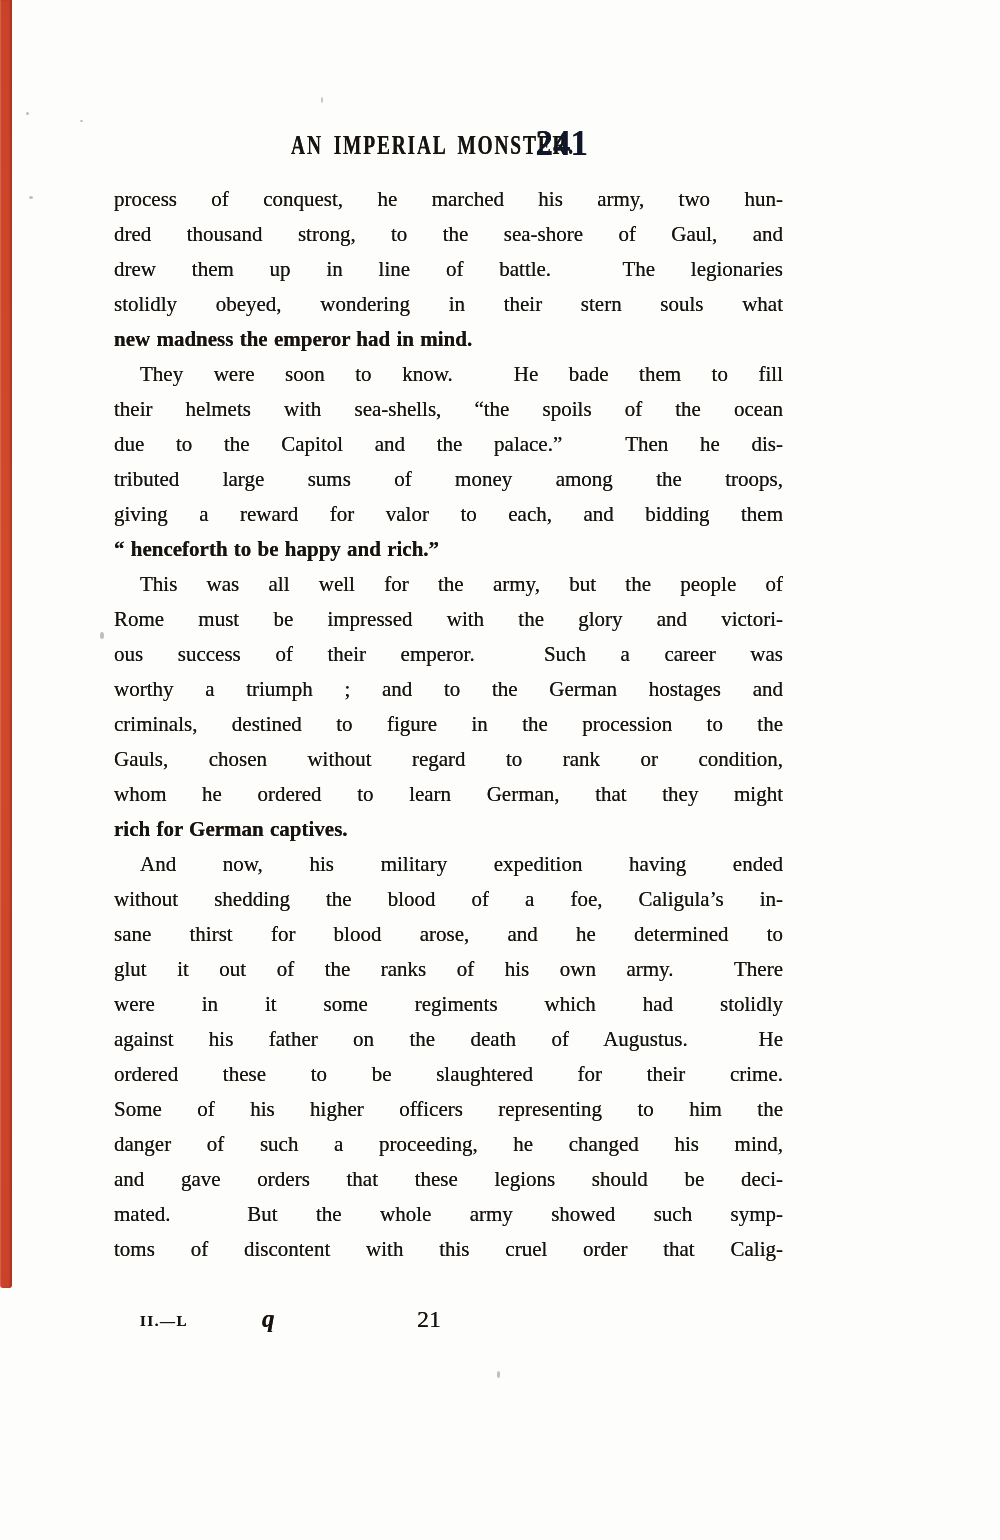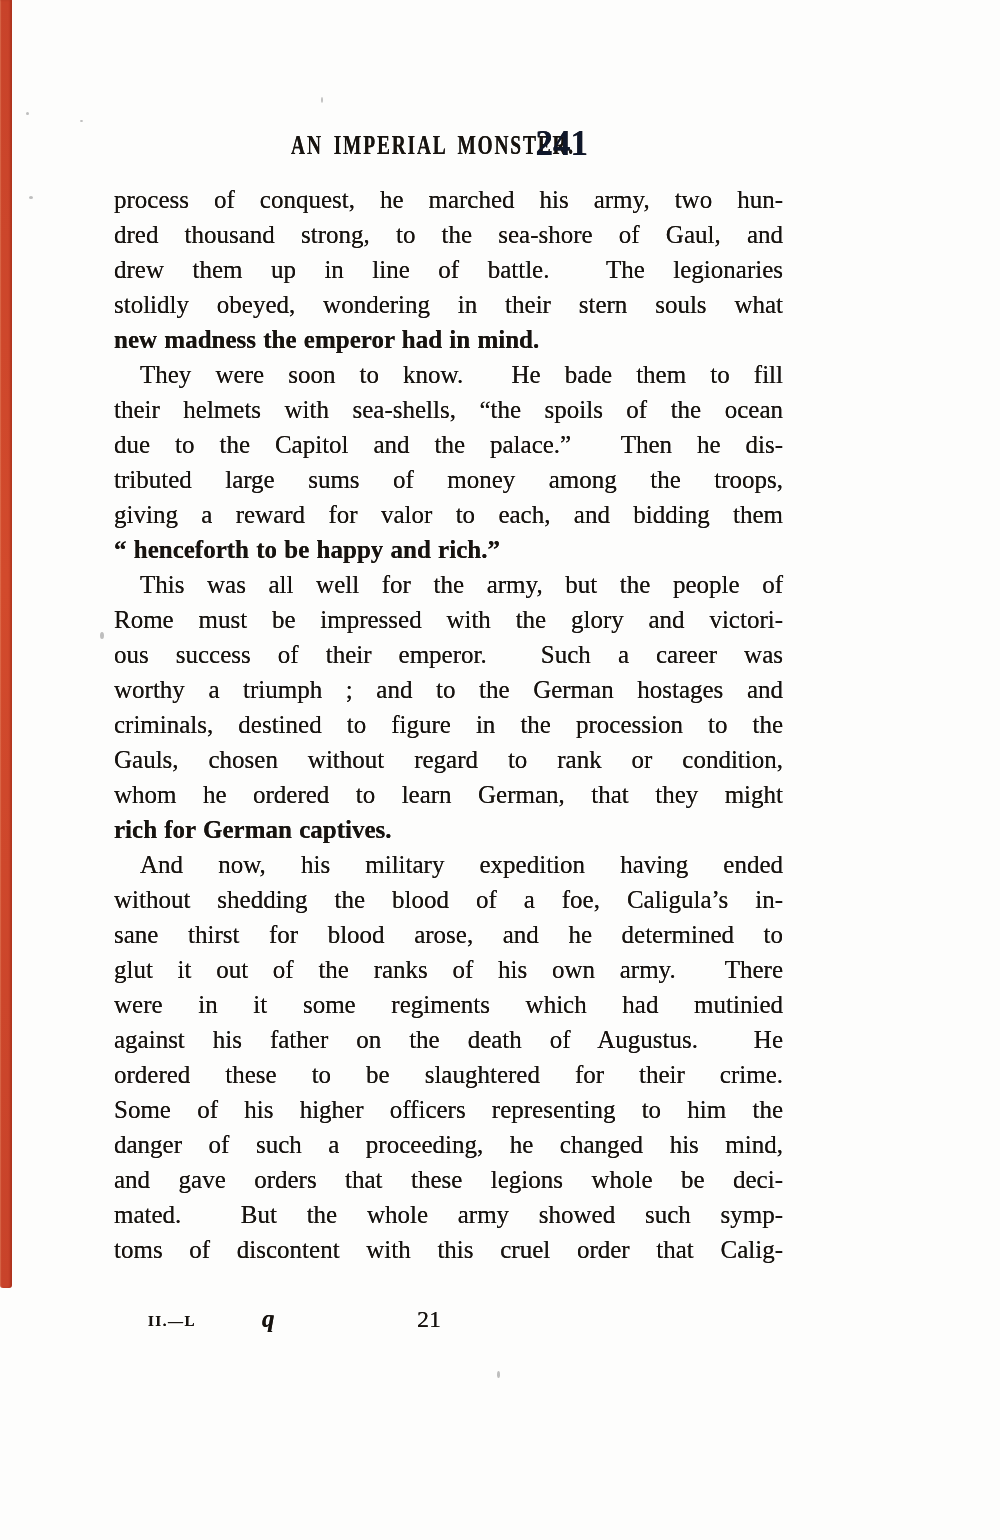--- a/index.html
+++ b/index.html
@@ -47,21 +47,21 @@
     line-height:34px;
     color:#0f172a;
     text-shadow:0 0 .5px rgba(23,19,15,.9);
   }
   
   .text-column{
     position:absolute;
     left:114px;top:182px;
     width:669px;
     color:#17130f;
-    font-size:25px;
+    font-size:21px;
     text-shadow:0 0 .45px rgba(23,19,15,.85);
   }
   .line{
     height:35px;
     line-height:35px;
     text-align:justify;
     text-align-last:justify;
     white-space:normal;
     word-spacing:1px;
   }
@@ -69,21 +69,21 @@
   .line.nojust{text-align-last:left;font-weight:bold;}
   
   .footer{
     position:absolute;
     left:114px;top:1303px;
     width:669px;height:45px;
     color:#17130f;
     text-shadow:0 0 .5px rgba(23,19,15,.9);
   }
   .vol-sig{
-    position:absolute;left:34px;top:11px;
+    position:absolute;left:26px;top:11px;
     font-size:15px;font-weight:bold;letter-spacing:1.5px;
     line-height:1;
   }
   .press-mark{
     position:absolute;left:148px;top:3px;
     font-size:25px;font-style:italic;font-weight:bold;
     line-height:1;
   }
   .sig-number{
     position:absolute;left:303px;top:4px;
@@ -134,26 +134,26 @@
         <div class="line">criminals, destined to figure in the procession to the</div>
         <div class="line">Gauls, chosen without regard to rank or condition,</div>
         <div class="line">whom he ordered to learn German, that they might</div>
         <div class="line nojust">rich for German captives.</div>
       </div>
       <div class="para">
         <div class="line indent">And now, his military expedition having ended</div>
         <div class="line">without shedding the blood of a foe, Caligula’s in-</div>
         <div class="line">sane thirst for blood arose, and he determined to</div>
         <div class="line">glut it out of the ranks of his own army.&nbsp; There</div>
-        <div class="line">were in it some regiments which had mutinied</div>
+        <div class="line">were in it some regiments which had stolidly</div>
         <div class="line">against his father on the death of Augustus.&nbsp; He</div>
         <div class="line">ordered these to be slaughtered for their crime.</div>
         <div class="line">Some of his higher officers representing to him the</div>
         <div class="line">danger of such a proceeding, he changed his mind,</div>
-        <div class="line">and gave orders that these legions whole be deci-</div>
+        <div class="line">and gave orders that these legions should be deci-</div>
         <div class="line">mated.&nbsp; But the whole army showed such symp-</div>
         <div class="line">toms of discontent with this cruel order that Calig-</div>
       </div>
     </div>
 
   <div class="footer">
     <span class="vol-sig">II.—L</span>
     <span class="press-mark">q</span>
     <span class="sig-number">21</span>
   </div>

